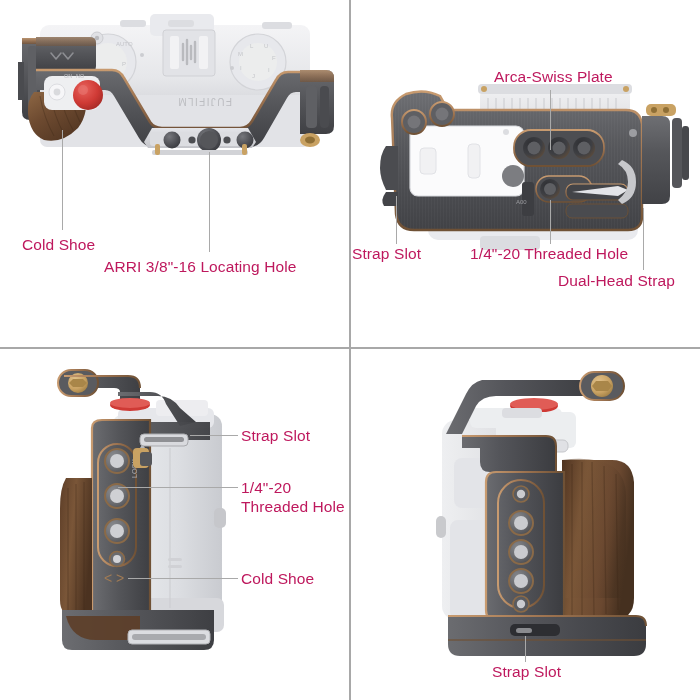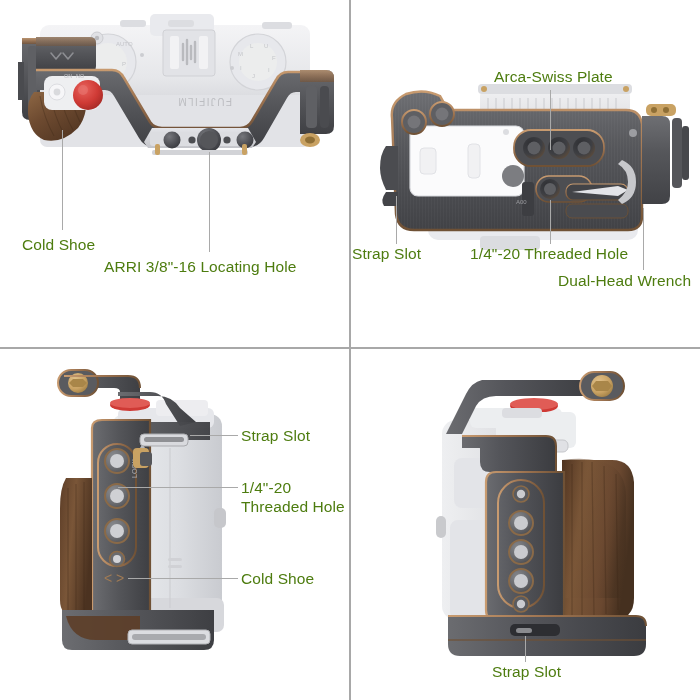--- a/index.html
+++ b/index.html
@@ -16,21 +16,21 @@
   .divider-v{left:349px;top:0;width:1.5px;height:700px;}
   .divider-h{left:0;top:347px;height:1.5px;width:700px;}
 
   .quad{position:absolute;}
   #quad-tl{left:0;top:0;width:349px;height:347px;}
   #quad-tr{left:350px;top:0;width:350px;height:347px;}
   #quad-bl{left:0;top:348px;width:349px;height:352px;}
   #quad-br{left:350px;top:348px;width:350px;height:352px;}
 
   
-  .callout{position:absolute;color:#4d7c0f;font-size:15.5px;line-height:1.22;
+  .callout{position:absolute;color:#be185d;font-size:15.5px;line-height:1.22;
            white-space:pre;letter-spacing:.1px;}
   .callout.multi{white-space:pre-line;}
   .leader{position:absolute;background:#a9a9a9;}
   .leader.v{width:1.3px;}
   .leader.h{height:1.3px;}
 
   svg{display:block;overflow:visible;}
   .no-sel{user-select:none;}
 </style>
 </head>
@@ -310,21 +310,21 @@
     <div class="callout no-sel" style="left:144px;top:68px;">Arca-Swiss Plate</div>
     <div class="leader v" style="left:200px;top:90px;height:60px;"></div>
 
     <div class="leader v" style="left:46px;top:196px;height:48px;"></div>
     <div class="callout no-sel" style="left:2px;top:245px;">Strap Slot</div>
 
     <div class="leader v" style="left:200px;top:200px;height:44px;"></div>
     <div class="callout no-sel" style="left:120px;top:245px;">1/4"-20 Threaded Hole</div>
 
     <div class="leader v" style="left:293px;top:208px;height:62px;"></div>
-    <div class="callout no-sel" style="left:208px;top:272px;">Dual-Head Wrench</div>
+    <div class="callout no-sel" style="left:208px;top:272px;">Dual-Head Strap</div>
   </div>
 
   <div class="quad" id="quad-bl">
     <svg width="349" height="352" viewBox="0 0 349 352">
       <defs>
         <linearGradient id="blCage" x1="0" y1="0" x2="1" y2="0">
           <stop offset="0" stop-color="#6c6d71"></stop>
           <stop offset="0.45" stop-color="#55565a"></stop>
           <stop offset="1" stop-color="#3e3f43"></stop>
         </linearGradient>

